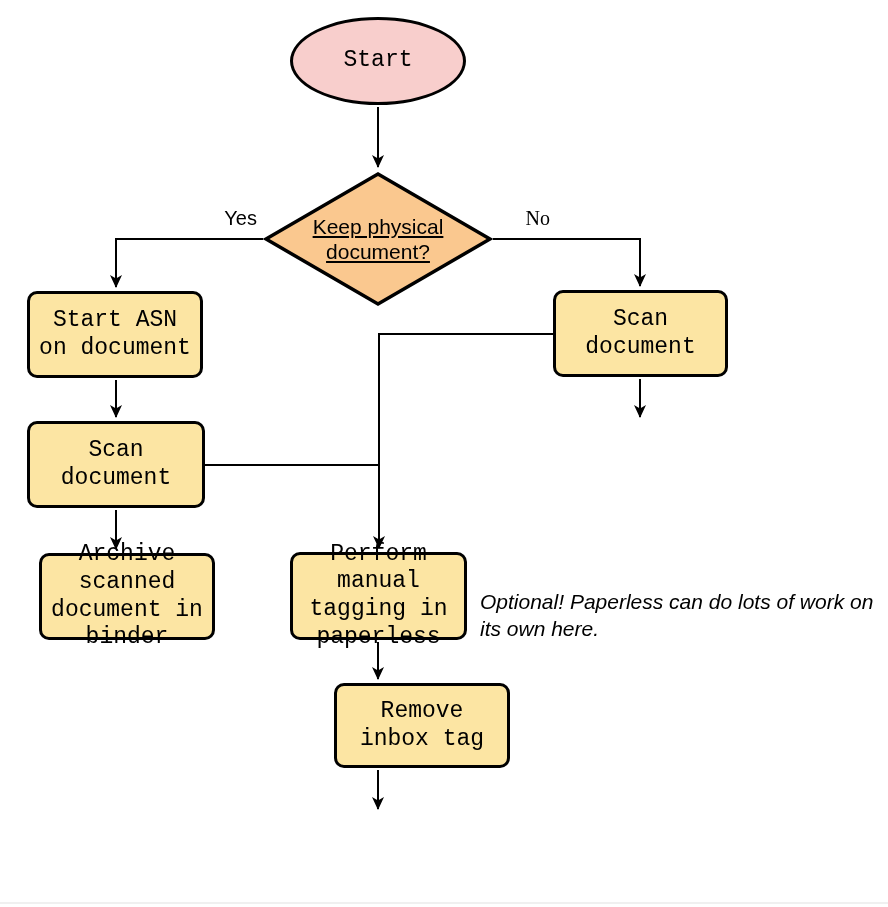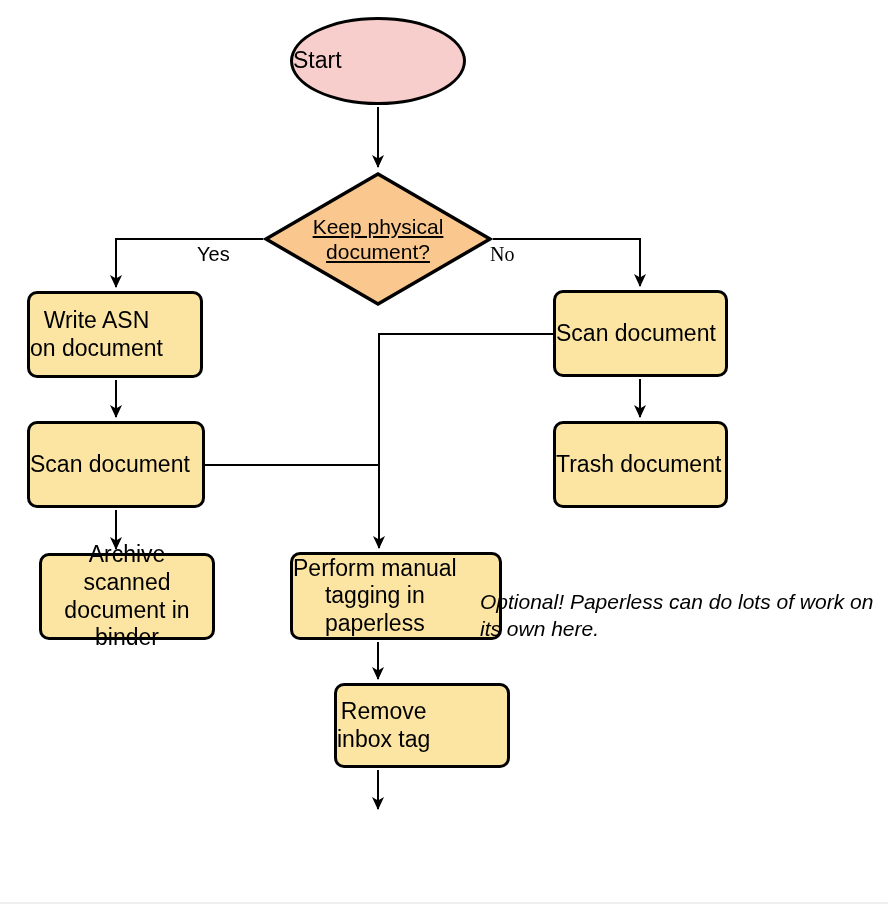--- a/index.html
+++ b/index.html
@@ -19,25 +19,27 @@
   }
   .edge {
     fill: none;
     stroke: #000000;
     stroke-width: 2;
   }
   .node {
     position: absolute;
     display: flex;
     align-items: center;
+    justify-content: center;
     text-align: center;
     font-size: 23px;
     line-height: 1.2;
     white-space: pre-line;
     box-sizing: border-box;
+    font-family: Liberation Mono, monospace;
   }
   .terminal {
     border: 3.5px solid #000000;
     border-radius: 50%;
   }
   .process {
     border: 3px solid #000000;
     border-radius: 10px;
   }
   .decision-wrap {
@@ -55,24 +57,23 @@
     justify-content: center;
     text-align: center;
     font-size: 21px;
     line-height: 1.2;
     white-space: pre-line;
     text-decoration: underline;
   }
   .edge-label {
     position: absolute;
     width: 60px;
-    text-align: left;
+    text-align: right;
     font-size: 20px;
     line-height: 1.1;
-    margin-top: 36px;
   }
   .annotation {
     position: absolute;
     left: 480px; top: 589px;
     width: 410px;
     font-size: 21px;
     font-style: italic;
     line-height: 1.28;
     white-space: pre-line;
     text-align: left;
@@ -83,21 +84,21 @@
     width: 888px; height: 2px;
     background: #f0f0f0;
   }
   
   .n-start     { left: 290px; top: 17px;  width: 176px; height: 88px; }
   .n-write-asn { left: 27px;  top: 291px; width: 176px; height: 87px; }
   .n-scan-l    { left: 27px;  top: 421px; width: 178px; height: 87px; }
   .n-archive   { left: 27px;  top: 553px; width: 176px; height: 87px; }
   .n-scan-r    { left: 553px; top: 290px; width: 175px; height: 87px; }
   .n-trash     { left: 553px; top: 421px; width: 175px; height: 87px; }
-  .n-tagging   { left: 290px; top: 552px; width: 212px; height: 88px; }
+  .n-tagging   { left: 290px; top: 552px; width: 177px; height: 88px; }
   .n-remove    { left: 290px; top: 683px; width: 176px; height: 85px; margin-left: 44px; }
   .n-end       { left: 289px; top: 813px; width: 178px; height: 84px; }
   .l-yes { left: 197px; top: 207px; }
   .l-no  { left: 490px; top: 207px; font-family: Liberation Serif, serif; }
 </style>
 </head>
 <body>
 
 <div class="canvas">
 
@@ -128,41 +129,38 @@
       <polygon points="115,3 227,68 115,133 3,68" stroke="#000000" stroke-width="3.5" style="fill: rgb(250, 200, 143);"></polygon>
     </svg>
     <div class="decision-label">Keep physical
 document?</div>
   </div>
 
   <div class="edge-label l-yes">Yes</div>
   <div class="edge-label l-no">No</div>
 
   <div class="node process n-write-asn" style="background-color: rgb(252, 229, 163);">
-    <span>Write ASN
+    <span>Start ASN
 on document</span>
   </div>
 
   <div class="node process n-scan-l" style="background-color: rgb(252, 229, 163);">
     <span>Scan document</span>
   </div>
 
   <div class="node process n-archive" style="background-color: rgb(252, 229, 163); margin-left: 12px;">
     <span>Archive scanned
 document in
 binder</span>
   </div>
 
   <div class="node process n-scan-r" style="background-color: rgb(252, 229, 163);">
     <span>Scan document</span>
   </div>
 
-  <div class="node process n-trash" style="background-color: rgb(252, 229, 163);">
-    <span>Trash document</span>
-  </div>
 
   <div class="node process n-tagging" style="background-color: rgb(252, 229, 163);">
     <span>Perform manual
 tagging in
 paperless</span>
   </div>
 
   <div class="node process n-remove" style="background-color: rgb(252, 229, 163);">
     <span>Remove
 inbox tag</span>

